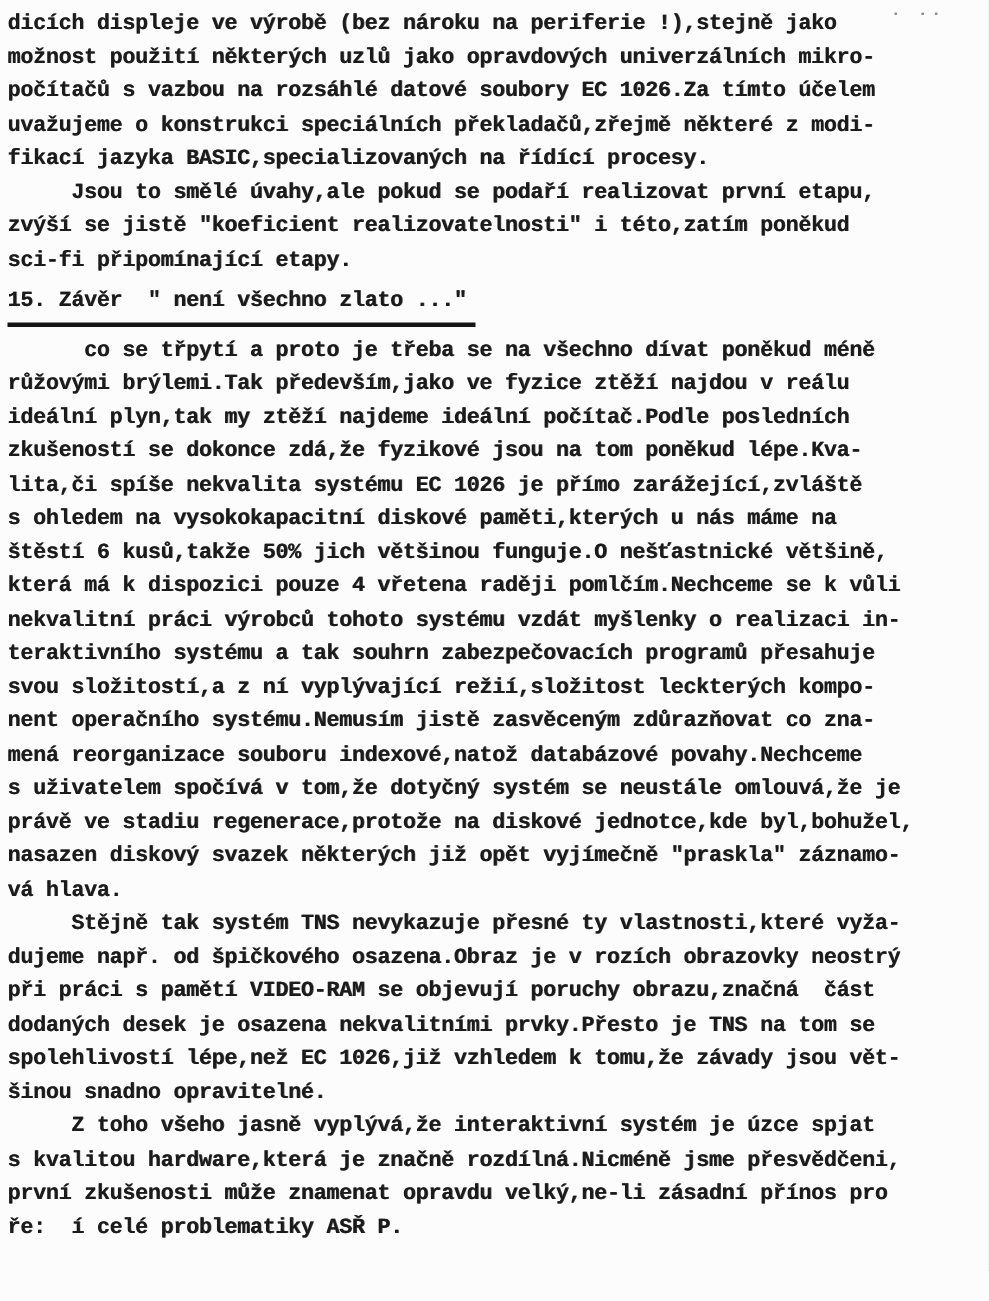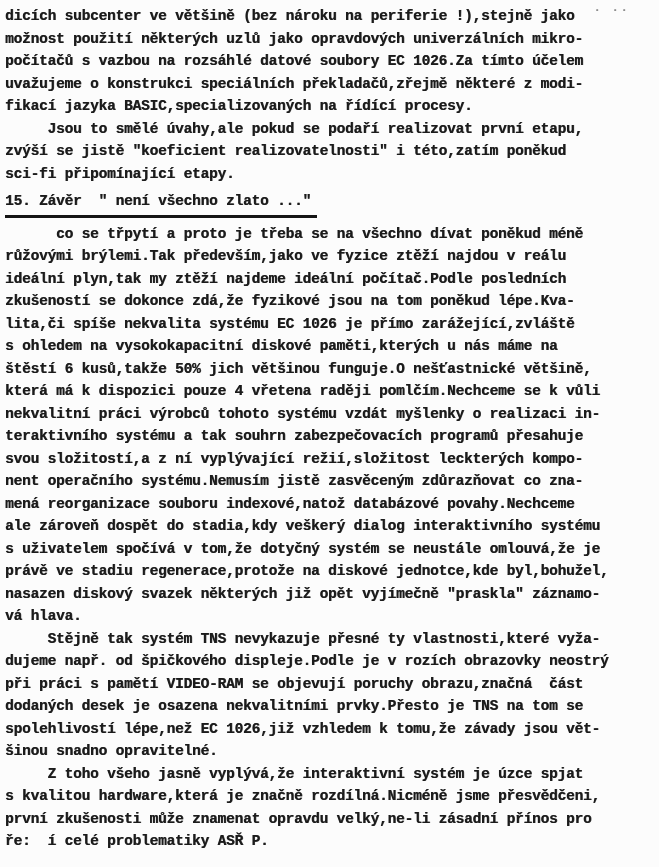--- a/index.html
+++ b/index.html
@@ -48,21 +48,21 @@
     letter-spacing: 3px;
   }
 </style>
 </head>
 <body>
 
 <div class="page">
   <div class="artifact">· ··</div>
   <div id="doc">
       <div class="block">
-        <div class="line">dicích subcenter ve většině (bez nároku na periferie !),stejně jako</div>
+        <div class="line">dicích displeje ve výrobě (bez nároku na periferie !),stejně jako</div>
         <div class="line">možnost použití některých uzlů jako opravdových univerzálních mikro-</div>
         <div class="line">počítačů s vazbou na rozsáhlé datové soubory EC 1026.Za tímto účelem</div>
         <div class="line">uvažujeme o konstrukci speciálních překladačů,zřejmě některé z modi-</div>
         <div class="line">fikací jazyka BASIC,specializovaných na řídící procesy.</div>
       </div>
       <div class="block">
         <div class="line">     Jsou to smělé úvahy,ale pokud se podaří realizovat první etapu,</div>
         <div class="line">zvýší se jistě "koeficient realizovatelnosti" i této,zatím poněkud</div>
         <div class="line">sci-fi připomínající etapy.</div>
       </div>
@@ -76,29 +76,28 @@
         <div class="line">zkušeností se dokonce zdá,že fyzikové jsou na tom poněkud lépe.Kva-</div>
         <div class="line">lita,či spíše nekvalita systému EC 1026 je přímo zarážející,zvláště</div>
         <div class="line">s ohledem na vysokokapacitní diskové paměti,kterých u nás máme na</div>
         <div class="line">štěstí 6 kusů,takže 50% jich většinou funguje.O nešťastnické většině,</div>
         <div class="line">která má k dispozici pouze 4 vřetena raději pomlčím.Nechceme se k vůli</div>
         <div class="line">nekvalitní práci výrobců tohoto systému vzdát myšlenky o realizaci in-</div>
         <div class="line">teraktivního systému a tak souhrn zabezpečovacích programů přesahuje</div>
         <div class="line">svou složitostí,a z ní vyplývající režií,složitost leckterých kompo-</div>
         <div class="line">nent operačního systému.Nemusím jistě zasvěceným zdůrazňovat co zna-</div>
         <div class="line">mená reorganizace souboru indexové,natož databázové povahy.Nechceme</div>
-        <div class="line">ale zároveň dospět do stadia,kdy veškerý dialog interaktivního systému</div>
         <div class="line">s uživatelem spočívá v tom,že dotyčný systém se neustále omlouvá,že je</div>
         <div class="line">právě ve stadiu regenerace,protože na diskové jednotce,kde byl,bohužel,</div>
         <div class="line">nasazen diskový svazek některých již opět vyjímečně "praskla" záznamo-</div>
         <div class="line">vá hlava.</div>
       </div>
       <div class="block">
         <div class="line">     Stějně tak systém TNS nevykazuje přesné ty vlastnosti,které vyža-</div>
-        <div class="line">dujeme např. od špičkového displeje.Podle je v rozích obrazovky neostrý</div>
+        <div class="line">dujeme např. od špičkového osazena.Obraz je v rozích obrazovky neostrý</div>
         <div class="line">při práci s pamětí VIDEO-RAM se objevují poruchy obrazu,značná  část</div>
         <div class="line">dodaných desek je osazena nekvalitními prvky.Přesto je TNS na tom se</div>
         <div class="line">spolehlivostí lépe,než EC 1026,již vzhledem k tomu,že závady jsou vět-</div>
         <div class="line">šinou snadno opravitelné.</div>
       </div>
       <div class="block">
         <div class="line">     Z toho všeho jasně vyplývá,že interaktivní systém je úzce spjat</div>
         <div class="line">s kvalitou hardware,která je značně rozdílná.Nicméně jsme přesvědčeni,</div>
         <div class="line">první zkušenosti může znamenat opravdu velký,ne-li zásadní přínos pro</div>
         <div class="line">ře:  í celé problematiky ASŘ P.</div>

